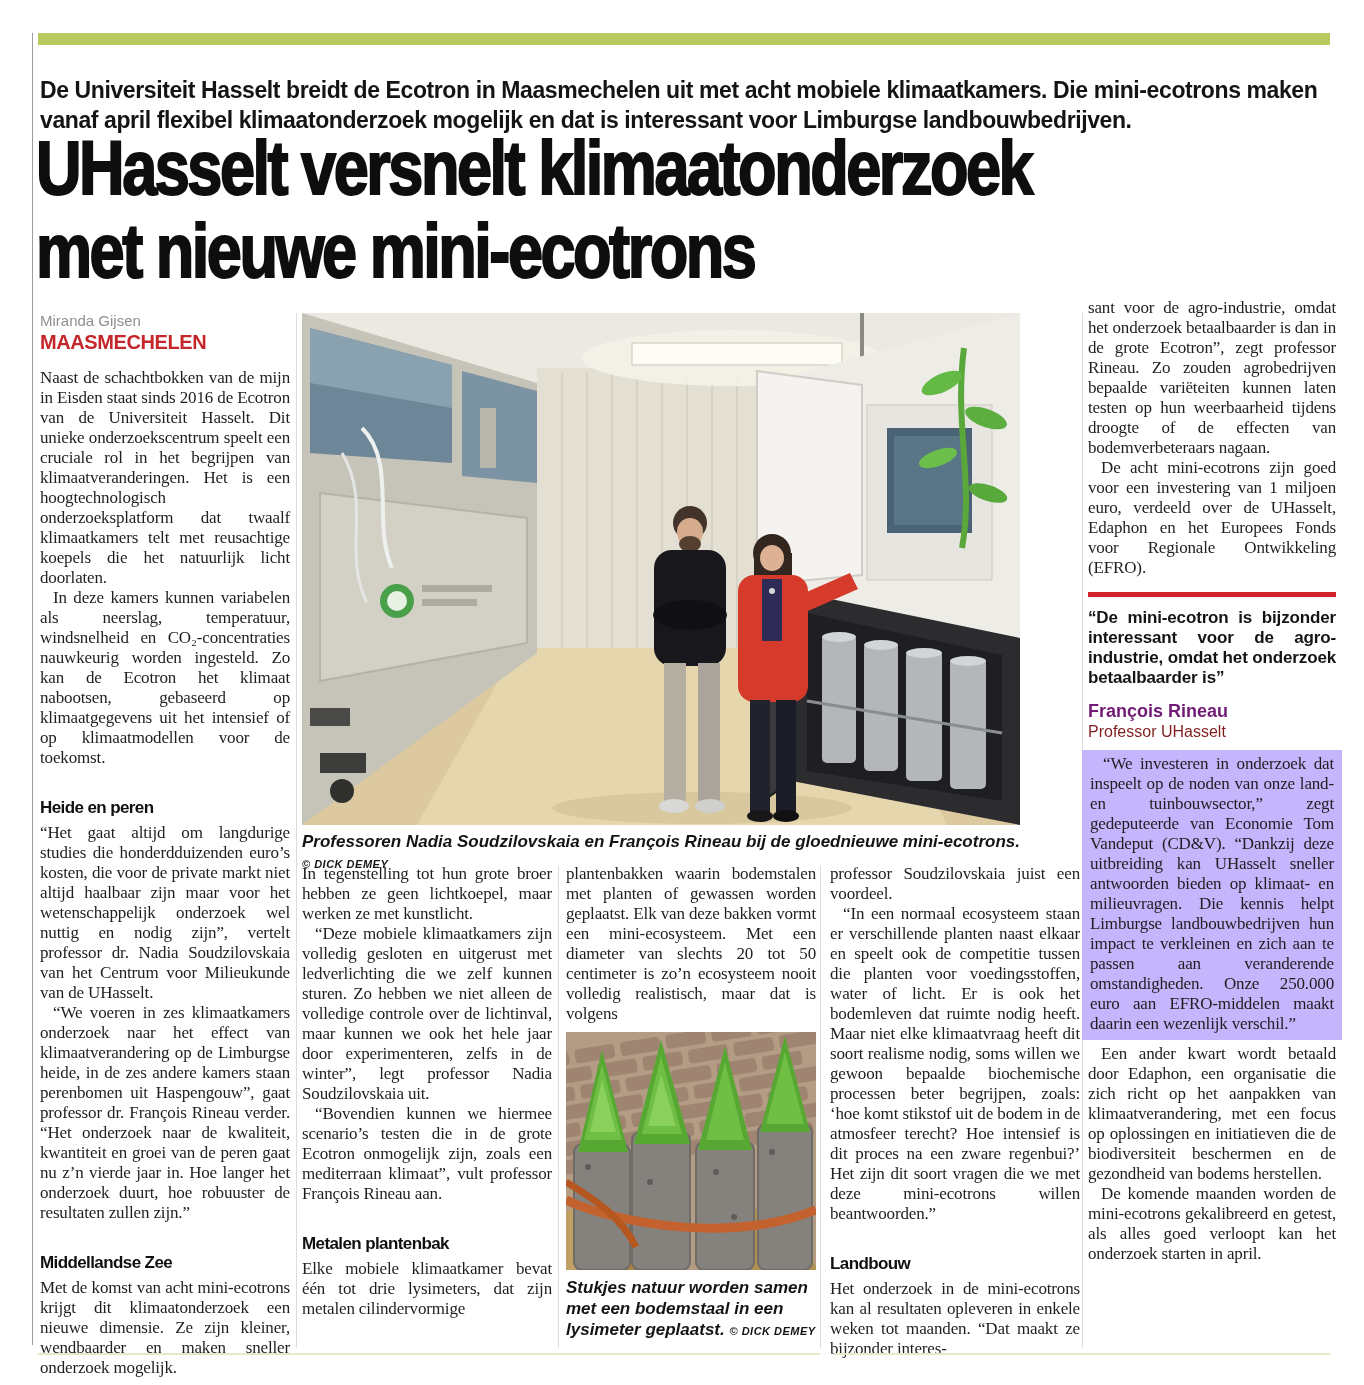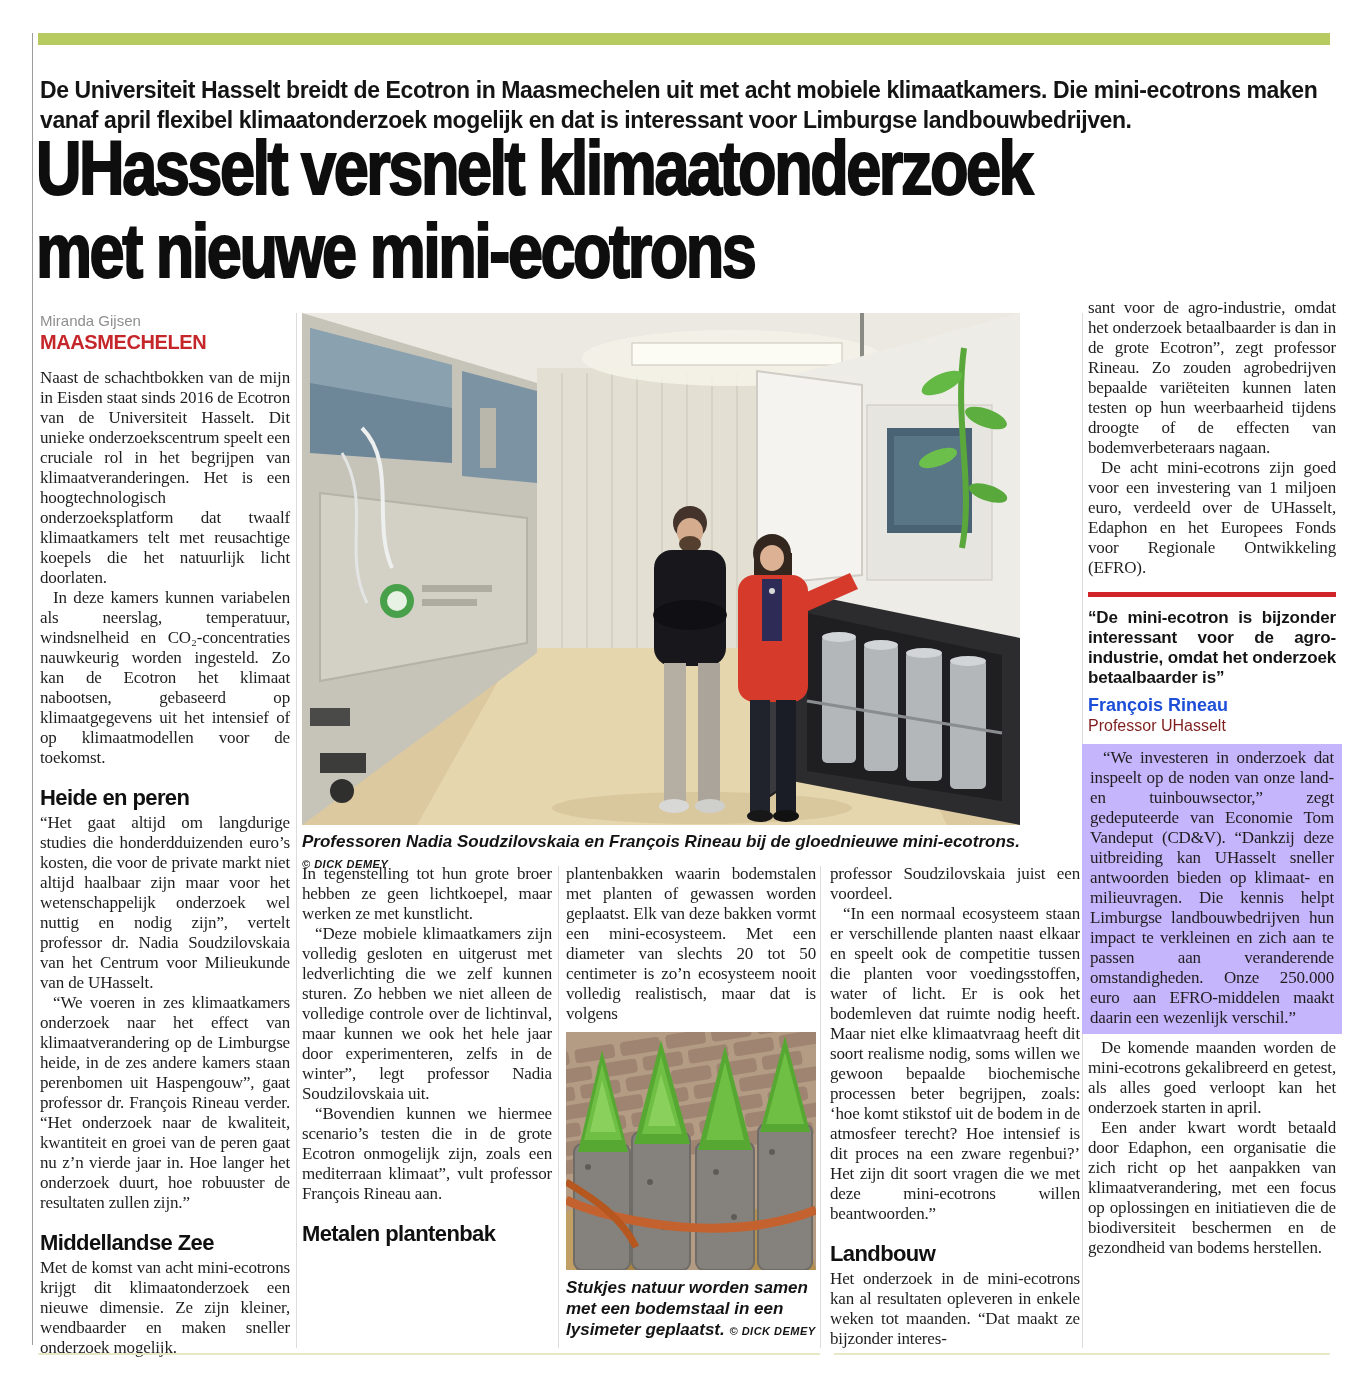--- a/index.html
+++ b/index.html
@@ -20,22 +20,22 @@
             -webkit-text-stroke:2px #0e0e0e;}
 
   .byline{position:absolute;left:40px;top:312px;width:254px;
           font-family:"Liberation Sans","DejaVu Sans",sans-serif;}
   .byline .author{font-size:15px;color:#8f8f8f;line-height:17px;}
   .byline .loc{font-size:20px;font-weight:700;color:#c5262a;line-height:22px;margin-top:2px;letter-spacing:-0.4px;}
 
   .col{position:absolute;width:250px;}
   .col p{margin:0;text-align:justify;font-size:17px;line-height:20px;letter-spacing:-0.15px;}
   .col p.ind{text-indent:13px;}
-  .subhead{margin:18px 0 3px 0;font-family:"Liberation Sans","DejaVu Sans",sans-serif;
-           font-weight:700;font-size:22px;line-height:24px;color:#101010;letter-spacing:-0.6px;}
+  .subhead{margin:28px 0 3px 0;font-family:"Liberation Sans","DejaVu Sans",sans-serif;
+           font-weight:700;font-size:17px;line-height:24px;color:#101010;letter-spacing:-0.6px;}
   .col1{left:40px;top:368px;}
   .col2{left:302px;top:864px;}
   .col3{left:566px;top:864px;}
   .col4{left:830px;top:864px;}
   .col5{left:1088px;top:298px;width:248px;}
 
   .vrule{position:absolute;width:1px;background:#dcdcdc;}
   .vr1{left:296px;top:313px;height:1035px;}
   .vr2{left:558px;top:866px;height:482px;}
   .vr3{left:820px;top:866px;height:482px;}
@@ -48,21 +48,21 @@
   .credit{font-size:11px;letter-spacing:0.5px;font-weight:700;}
 
   .photo-plants{position:absolute;left:566px;top:1032px;width:250px;height:238px;overflow:hidden;background:#b39b84;}
   .caption-plants{position:absolute;left:566px;top:1277px;width:252px;
                   font-family:"Liberation Sans","DejaVu Sans",sans-serif;
                   font-style:italic;font-weight:700;font-size:17px;line-height:21px;color:#141414;}
 
   .pq{margin-top:14px;font-family:"Liberation Sans","DejaVu Sans",sans-serif;}
   .pq-bar{height:5px;background:#d0242a;margin-bottom:11px;}
   .pq-text{font-weight:700;font-size:23px;line-height:27px;color:#141414;letter-spacing:-0.6px;margin:0;}
-  .pq-name{font-weight:700;font-size:18px;line-height:22px;color:#1d4ed8;margin-top:6px;}
+  .pq-name{font-weight:700;font-size:18px;line-height:22px;color:#701a75;margin-top:12px;}
   .pq-role{font-size:16px;line-height:19px;color:#7f1d1d;}
 
   .highlight{background:#c4b5fd;margin:9px -6px 4px -6px;padding:4px 8px 6px 8px;}
   .highlight p{text-indent:13px;}
 
   .hairline{position:absolute;top:1353px;height:2px;background:#e7e9c6;}
   .hl1{left:38px;width:782px;}
   .hl2{left:834px;width:496px;}
 </style>
 </head>
@@ -186,20 +186,21 @@
       <ellipse cx="484" cy="503" rx="13" ry="6" fill="#111111"></ellipse>
     </svg>
   </div>
   <div class="caption-main"><span>Professoren Nadia Soudzilovskaia en François Rineau bij de gloednieuwe mini-ecotrons.</span> <span class="credit">© DICK DEMEY</span></div>
 
   <div class="col col2">
     <p>In tegenstelling tot hun grote broer hebben ze geen lichtkoepel, maar werken ze met kunstlicht.</p>
     <p class="ind">“Deze mobiele klimaatkamers zijn volledig gesloten en uitgerust met ledverlichting die we zelf kunnen sturen. Zo hebben we niet alleen de volledige controle over de lichtinval, maar kunnen we ook het hele jaar door experimenteren, zelfs in de winter”, legt professor Nadia Soudzilovskaia uit.</p>
     <p class="ind">“Bovendien kunnen we hiermee scenario’s testen die in de grote Ecotron onmogelijk zijn, zoals een mediterraan klimaat”, vult professor François Rineau aan.</p>
     <h3 class="subhead">Metalen plantenbak</h3>
+    <p>Elke mobiele klimaatkamer bevat één tot drie lysimeters, dat zijn metalen cilindervormige</p>
   </div>
 
   <div class="col col3">
     <p>plantenbakken waarin bodemstalen met planten of gewassen worden geplaatst. Elk van deze bakken vormt een mini-ecosysteem. Met een diameter van slechts 20 tot 50 centimeter is zo’n ecosysteem nooit volledig realistisch, maar dat is volgens</p>
   </div>
 
   <div class="photo-plants">
     <svg width="250" height="238" viewBox="0 0 250 238">
       <rect x="0" y="0" width="250" height="238" fill="#b39b84"></rect>
       <g transform="rotate(-9 125 60)" opacity="0.9">
@@ -299,20 +300,20 @@
       <div class="pq-bar"></div>
       <p class="pq-text">“De mini-ecotron is bijzonder interessant voor de agro-industrie, omdat het onderzoek betaalbaarder is”</p>
       <div class="pq-name">François Rineau</div>
       <div class="pq-role">Professor UHasselt</div>
     </div>
 
     <div class="highlight">
       <p>“We investeren in onderzoek dat inspeelt op de noden van onze land- en tuinbouwsector,” zegt gedeputeerde van Economie Tom Vandeput (CD&amp;V). “Dankzij deze uitbreiding kan UHasselt sneller antwoorden bieden op klimaat- en milieuvragen. Die kennis helpt Limburgse landbouwbedrijven hun impact te verkleinen en zich aan te passen aan veranderende omstandigheden. Onze 250.000 euro aan EFRO-middelen maakt daarin een wezenlijk verschil.”</p>
     </div>
 
+    <p class="ind">Een ander kwart wordt betaald door Edaphon, een organisatie die zich richt op het aanpakken van klimaatverandering, met een focus op oplossingen en initiatieven die de biodiversiteit beschermen en de gezondheid van bodems herstellen.</p>
     <p class="ind">De komende maanden worden de mini-ecotrons gekalibreerd en getest, als alles goed verloopt kan het onderzoek starten in april.</p>
-    <p class="ind">Een ander kwart wordt betaald door Edaphon, een organisatie die zich richt op het aanpakken van klimaatverandering, met een focus op oplossingen en initiatieven die de biodiversiteit beschermen en de gezondheid van bodems herstellen.</p>
   </div>
 
   <div class="hairline hl1"></div>
   <div class="hairline hl2"></div>
 
 </div>
 
 </body></html>

